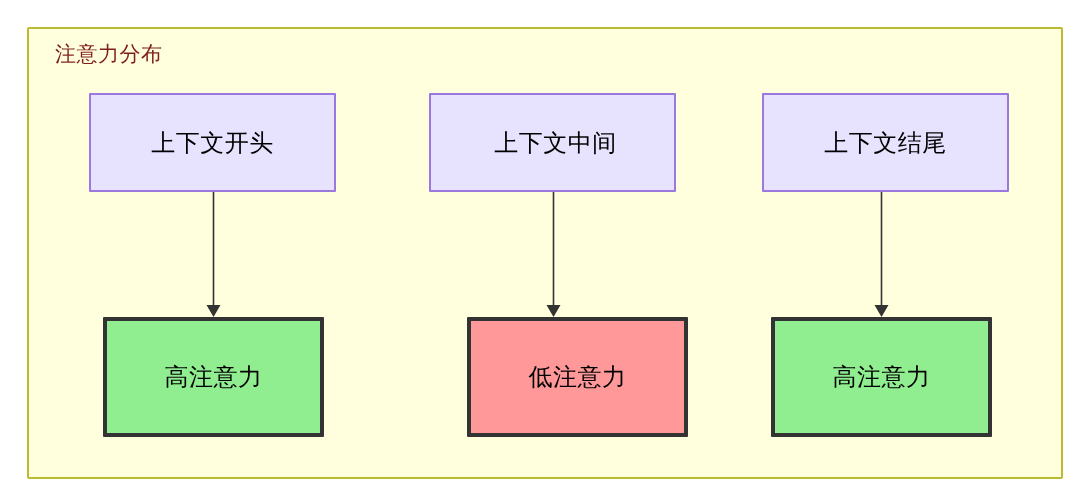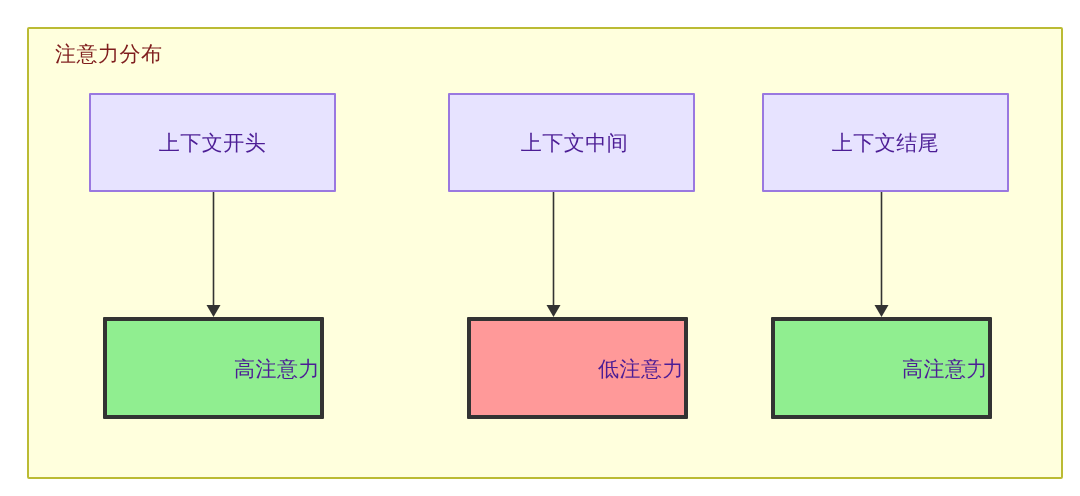--- a/index.html
+++ b/index.html
@@ -47,50 +47,49 @@
     margin-left: 26px;
   }
 
   
   .node {
     position: absolute;
     box-sizing: border-box;
     display: flex;
     align-items: center;
     justify-content: center;
-    color: #4c1d95;
-    font-size: 21px;
+    color: #000000;
+    font-size: 24px;
     line-height: 1;
     letter-spacing: 0.5px;
   }
 
   .node-top {
     width: 247px;
     height: 99px;
     top: 93px;
     background: #e7e3ff;
     border: 2px solid #9a78e0;
     border-radius: 1px;
   }
 
   .node-bottom {
     width: 221px;
-    height: 102px;
+    height: 120px;
     top: 317px;
     border: 4px solid #333333;
     border-radius: 1px;
-    justify-content: flex-end;
   }
 
   .fill-green { background: #90ee90; }
   .fill-red   { background: #f99; margin-left: 24px; }
 
   
   .col-1-top { left: 89px; }
-  .col-2-top { left: 448px; padding-left: 6px; }
+  .col-2-top { left: 429px; padding-left: 6px; }
   .col-3-top { left: 762px; align-items: center; }
 
   .col-1-bottom { left: 103px; }
   .col-2-bottom { left: 443px; }
   .col-3-bottom { left: 771px; }
 
   
   #arrow-layer {
     position: absolute;
     left: 0;

